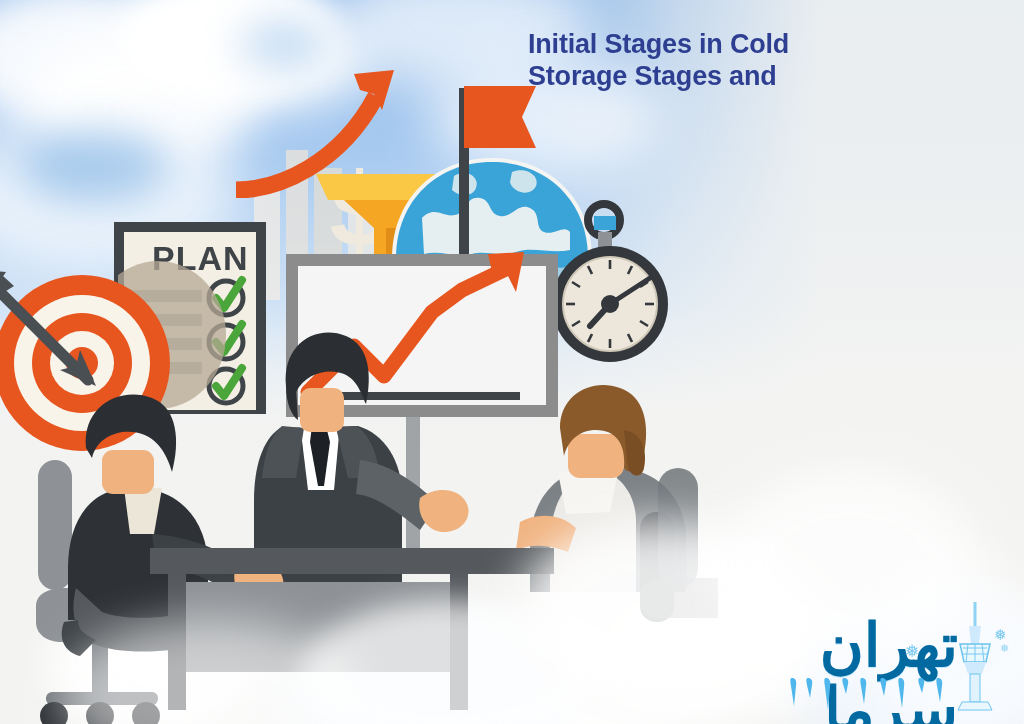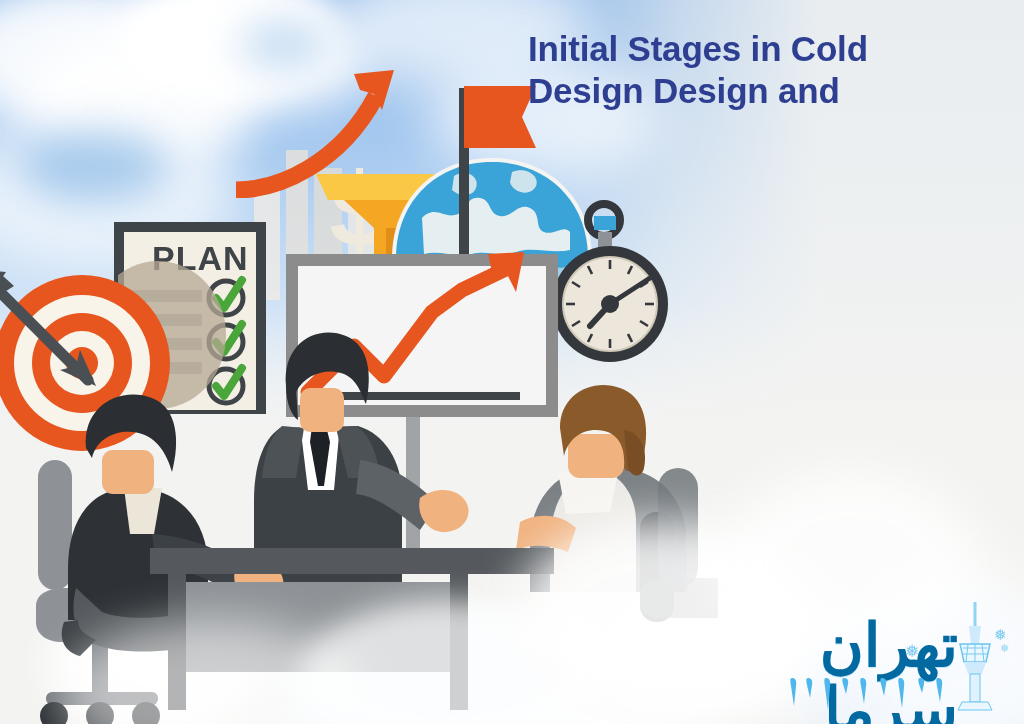--- a/index.html
+++ b/index.html
@@ -33,21 +33,21 @@
       radial-gradient(ellipse 300px 120px at 50% 95%, #ffffff 0%, rgba(255,255,255,.8) 50%, rgba(255,255,255,0) 80%);
     filter:blur(6px);
   }
   .skypatch{position:absolute;border-radius:50%;background:#6ea8e0;filter:blur(20px);opacity:.55;}
 
   
   .headline{
     position:absolute;left:528px;top:28px;width:490px;
     color:#2e3f92;
     font-weight:bold;
-    font-size:35px;
+    font-size:27px;
     line-height:1.20;
     letter-spacing:-.2px;
     z-index:60;
   }
 
   
   .art{position:absolute;inset:0;z-index:20;}
   .art svg{position:absolute;}
 
   
@@ -249,21 +249,21 @@
 
     <div class="cloud soft" style="left:520px;top:520px;width:280px;height:170px;opacity:.85;"></div>
     <div class="cloud soft" style="left:720px;top:470px;width:260px;height:190px;opacity:.8;"></div>
     <div class="cloud" style="left:300px;top:600px;width:300px;height:150px;opacity:.72;"></div>
     <div class="cloud soft" style="left:60px;top:620px;width:300px;height:150px;opacity:.55;"></div>
     <div class="cloud faint" style="left:850px;top:560px;width:220px;height:180px;opacity:.6;"></div>
   </div>
 
   <div class="headline">
     <div>Initial Stages in Cold</div>
-    <div>Design Design and</div>
+    <div>Storage Stages and</div>
   </div>
 
   <div class="logo">
     <svg style="position:absolute;left:150px;top:0;" width="78" height="112" viewBox="0 0 78 112">
       <line x1="39" y1="2" x2="39" y2="26" stroke="#8fd4f5" stroke-width="3"></line>
       <path d="M33 26 L45 26 L43 44 L35 44 Z" fill="#cfeafd"></path>
       <path d="M24 44 L54 44 L50 62 L28 62 Z" fill="#e9f7ff" stroke="#6cc4ef" stroke-width="1.5"></path>
       <path d="M28 62 L50 62 L46 74 L32 74 Z" fill="#cfeafd"></path>
       <rect x="34" y="74" width="10" height="28" fill="#dff2fd" stroke="#6cc4ef" stroke-width="1"></rect>
       <path d="M26 102 L52 102 L56 110 L22 110 Z" fill="#eaf7ff" stroke="#6cc4ef" stroke-width="1"></path>

